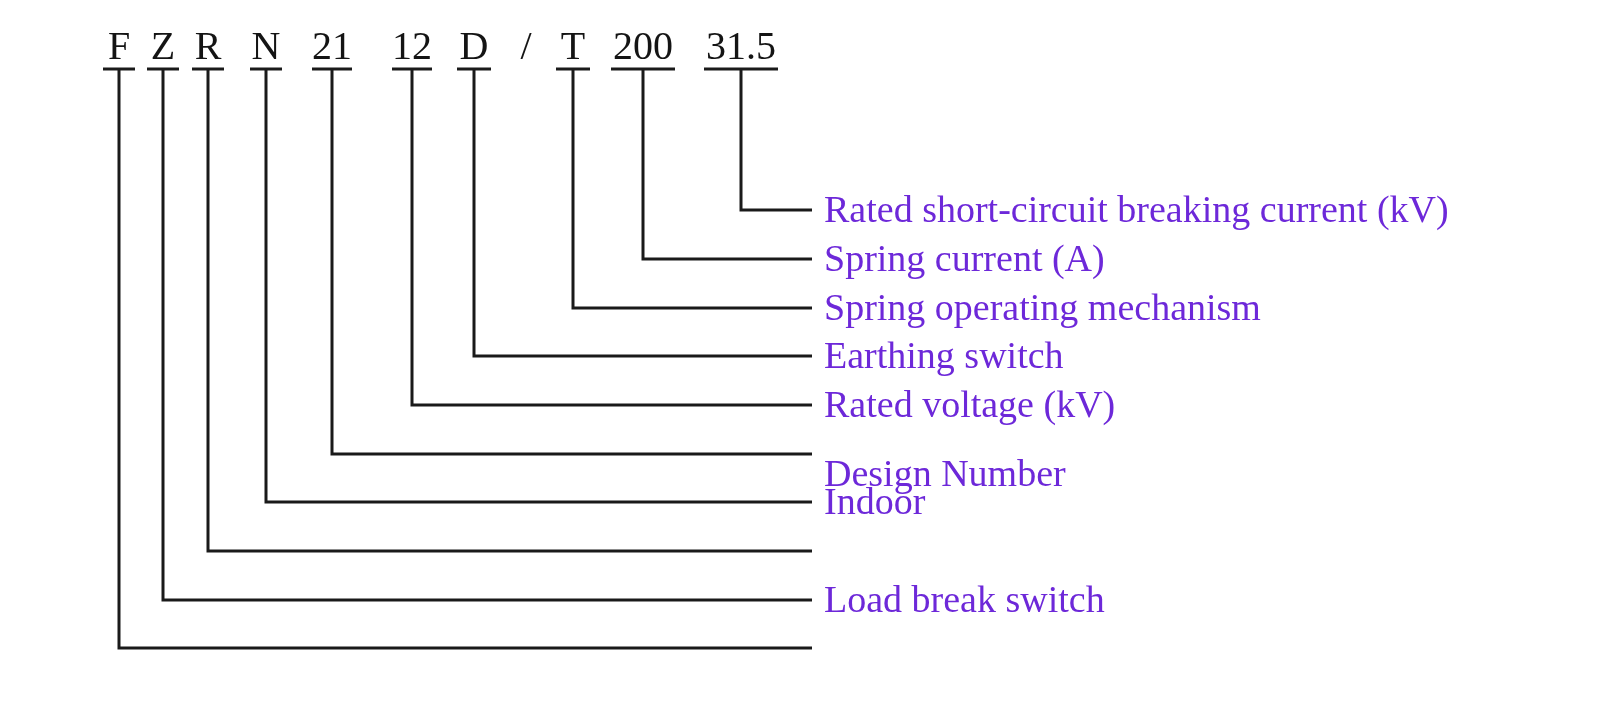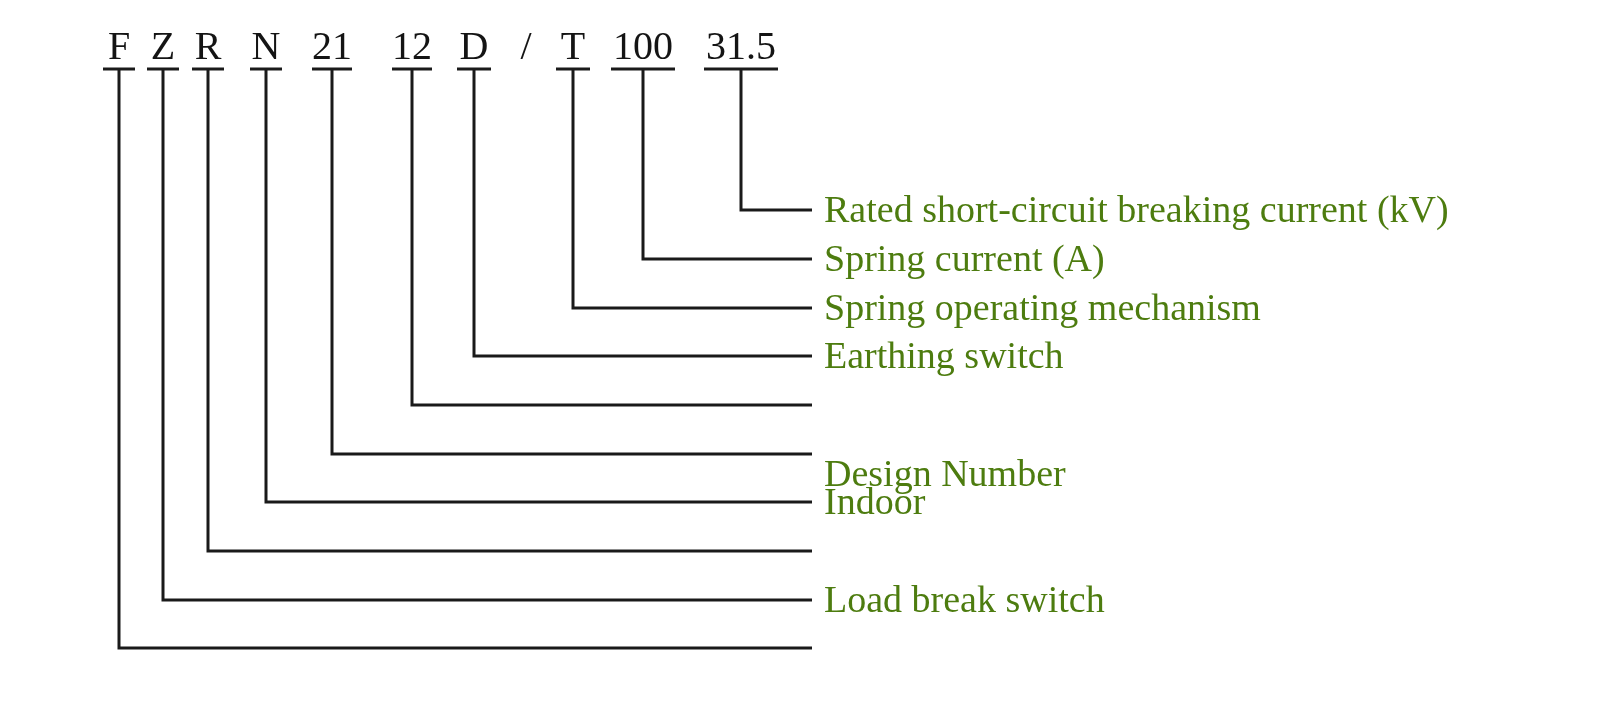--- a/index.html
+++ b/index.html
@@ -30,21 +30,21 @@
     line-height: 1;
     color: #141414;
     white-space: nowrap;
   }
   .diagram-label {
     position: absolute;
     left: 824px;
     transform: translateY(-52%);
     font-size: 38px;
     line-height: 1;
-    color: #4d7c0f;
+    color: #6d28d9;
     white-space: nowrap;
   }
 </style>
 </head>
 <body>
 
 <div class="canvas">
 
   <svg class="lines-svg" viewBox="0 0 1600 708" xmlns="http://www.w3.org/2000/svg" fill="none" stroke="#1a1a1a" stroke-width="3" stroke-linecap="butt" stroke-linejoin="miter">
 
@@ -73,24 +73,25 @@
 
   <span class="code-char" style="left:119px">F</span>
   <span class="code-char" style="left:163px">Z</span>
   <span class="code-char" style="left:208px">R</span>
   <span class="code-char" style="left:266px">N</span>
   <span class="code-char" style="left:332px">21</span>
   <span class="code-char" style="left:412px">12</span>
   <span class="code-char" style="left:474px">D</span>
   <span class="code-char" style="left:526px">/</span>
   <span class="code-char" style="left:573px">T</span>
-  <span class="code-char" style="left:643px">100</span>
+  <span class="code-char" style="left:643px">200</span>
   <span class="code-char" style="left:741px">31.5</span>
 
   <div class="diagram-label" style="top:210px">Rated short-circuit breaking current (kV)</div>
   <div class="diagram-label" style="top:259px">Spring current (A)</div>
   <div class="diagram-label" style="top:308px">Spring operating mechanism</div>
   <div class="diagram-label" style="top:356px">Earthing switch</div>
+  <div class="diagram-label" style="top:405px">Rated voltage (kV)</div>
   <div class="diagram-label" style="top:474px">Design Number</div>
   <div class="diagram-label" style="top:502px">Indoor</div>
   <div class="diagram-label" style="top:600px">Load break switch</div>
 
 </div>
 
 </body></html>

